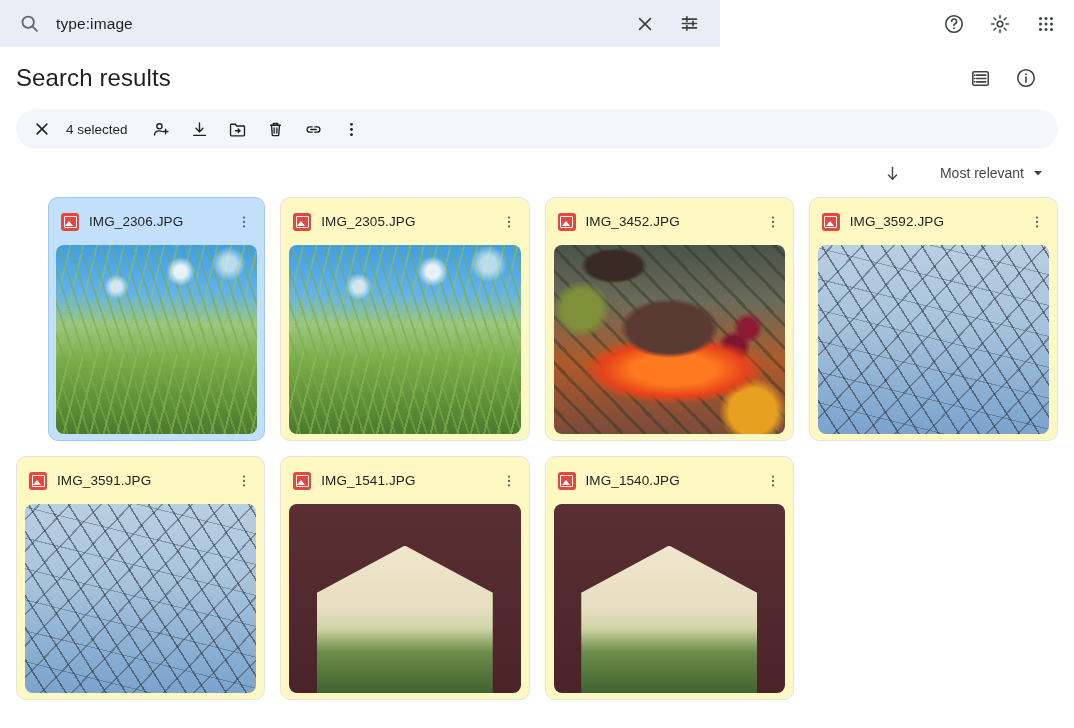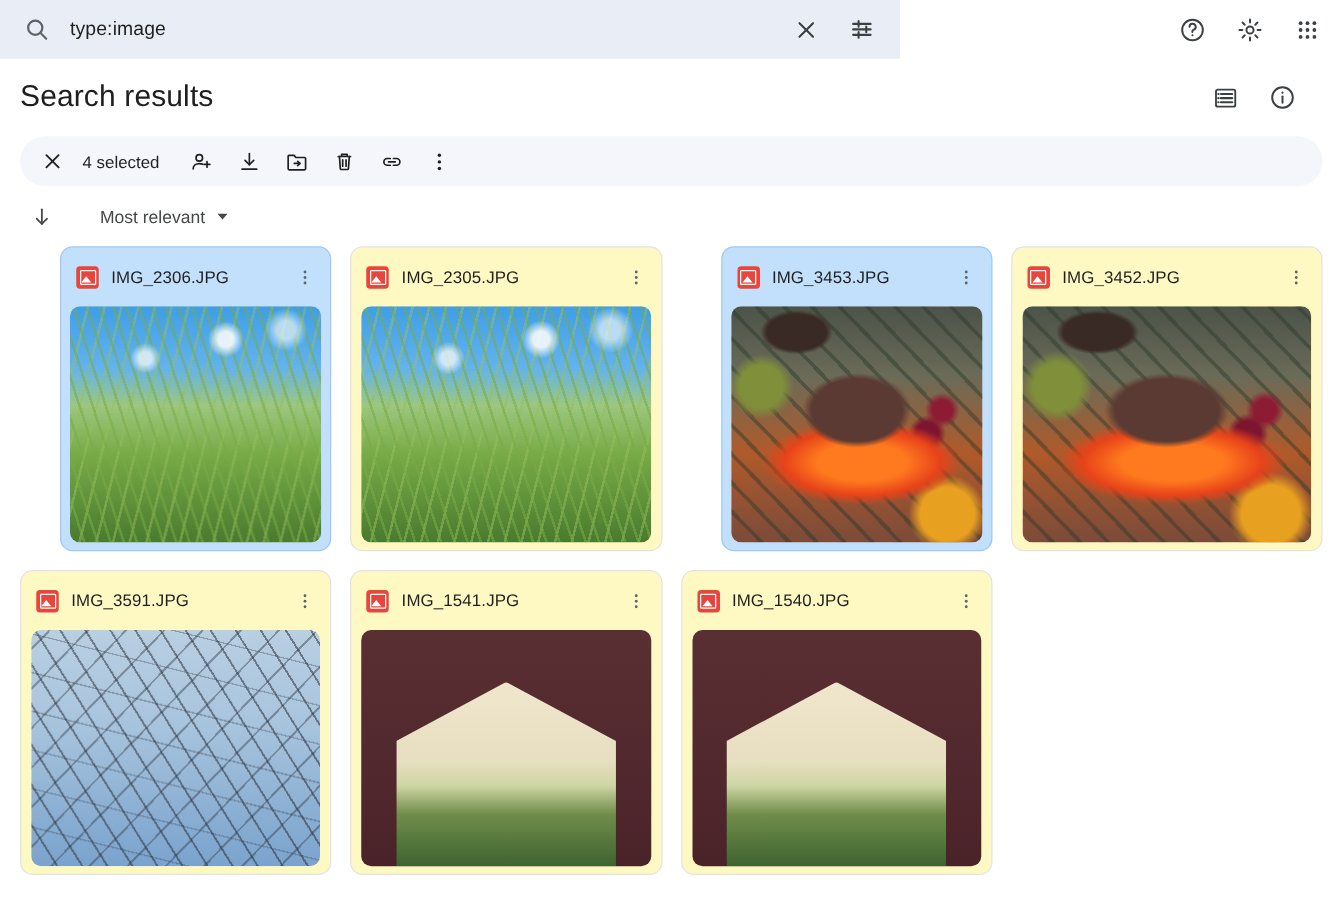--- a/index.html
+++ b/index.html
@@ -113,21 +113,21 @@
     border-radius: 50%;
     cursor: pointer;
     flex: 0 0 auto;
   }
 
   
   .sort-row {
     height: 48px;
     display: flex;
     align-items: center;
-    justify-content: flex-start;
+    justify-content: flex-end;
     padding: 0 22px 0 16px;
     gap: 22px;
   }
   .sort-arrow {
     width: 34px; height: 34px;
     display: flex; align-items: center; justify-content: center;
     border-radius: 50%;
     cursor: pointer;
   }
   .sort-select {
@@ -443,47 +443,47 @@
         <span class="more-btn">
           <svg width="16" height="16" viewBox="0 0 24 24" fill="#5f6368">
             <circle cx="12" cy="5.4" r="1.7"></circle>
             <circle cx="12" cy="12" r="1.7"></circle>
             <circle cx="12" cy="18.6" r="1.7"></circle>
           </svg>
         </span>
       </div>
       <div class="thumb t-grass"></div>
     </div>
-    <div class="card selected">
-      <div class="card-head">
-        <span class="file-type-icon"></span>
-        <span class="file-name">IMG_3453.JPG</span>
+    <div class="card">
+      <div class="card-head">
+        <span class="file-type-icon"></span>
+        <span class="file-name">IMG_3452.JPG</span>
         <span class="more-btn">
           <svg width="16" height="16" viewBox="0 0 24 24" fill="#5f6368">
             <circle cx="12" cy="5.4" r="1.7"></circle>
             <circle cx="12" cy="12" r="1.7"></circle>
             <circle cx="12" cy="18.6" r="1.7"></circle>
           </svg>
         </span>
       </div>
       <div class="thumb t-stove"></div>
     </div>
     <div class="card">
       <div class="card-head">
         <span class="file-type-icon"></span>
-        <span class="file-name">IMG_3452.JPG</span>
-        <span class="more-btn">
-          <svg width="16" height="16" viewBox="0 0 24 24" fill="#5f6368">
-            <circle cx="12" cy="5.4" r="1.7"></circle>
-            <circle cx="12" cy="12" r="1.7"></circle>
-            <circle cx="12" cy="18.6" r="1.7"></circle>
-          </svg>
-        </span>
-      </div>
-      <div class="thumb t-stove"></div>
+        <span class="file-name">IMG_3592.JPG</span>
+        <span class="more-btn">
+          <svg width="16" height="16" viewBox="0 0 24 24" fill="#5f6368">
+            <circle cx="12" cy="5.4" r="1.7"></circle>
+            <circle cx="12" cy="12" r="1.7"></circle>
+            <circle cx="12" cy="18.6" r="1.7"></circle>
+          </svg>
+        </span>
+      </div>
+      <div class="thumb t-branches"></div>
     </div>
     <div class="card">
       <div class="card-head">
         <span class="file-type-icon"></span>
         <span class="file-name">IMG_3591.JPG</span>
         <span class="more-btn">
           <svg width="16" height="16" viewBox="0 0 24 24" fill="#5f6368">
             <circle cx="12" cy="5.4" r="1.7"></circle>
             <circle cx="12" cy="12" r="1.7"></circle>
             <circle cx="12" cy="18.6" r="1.7"></circle>

